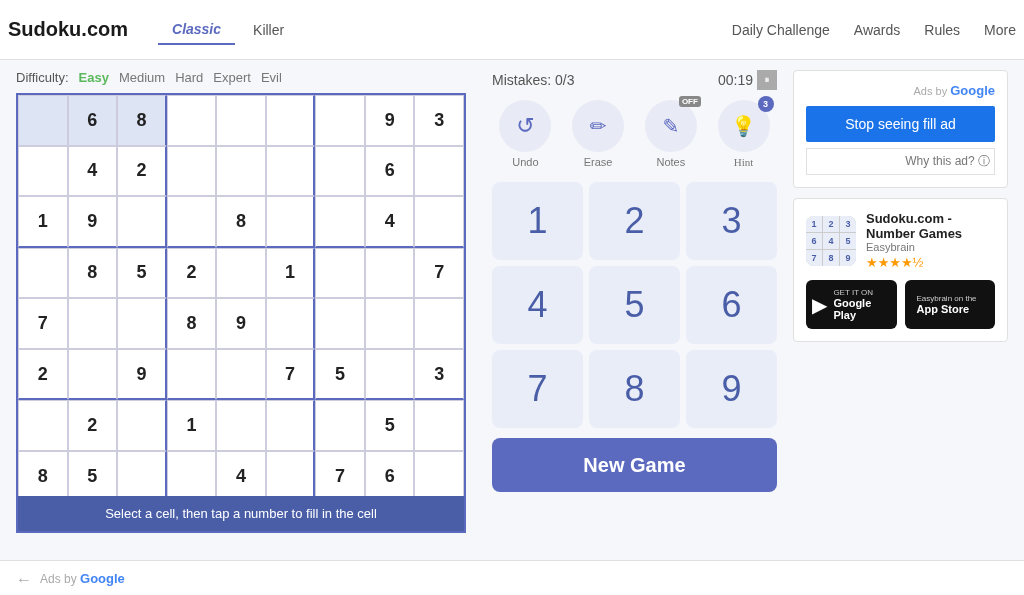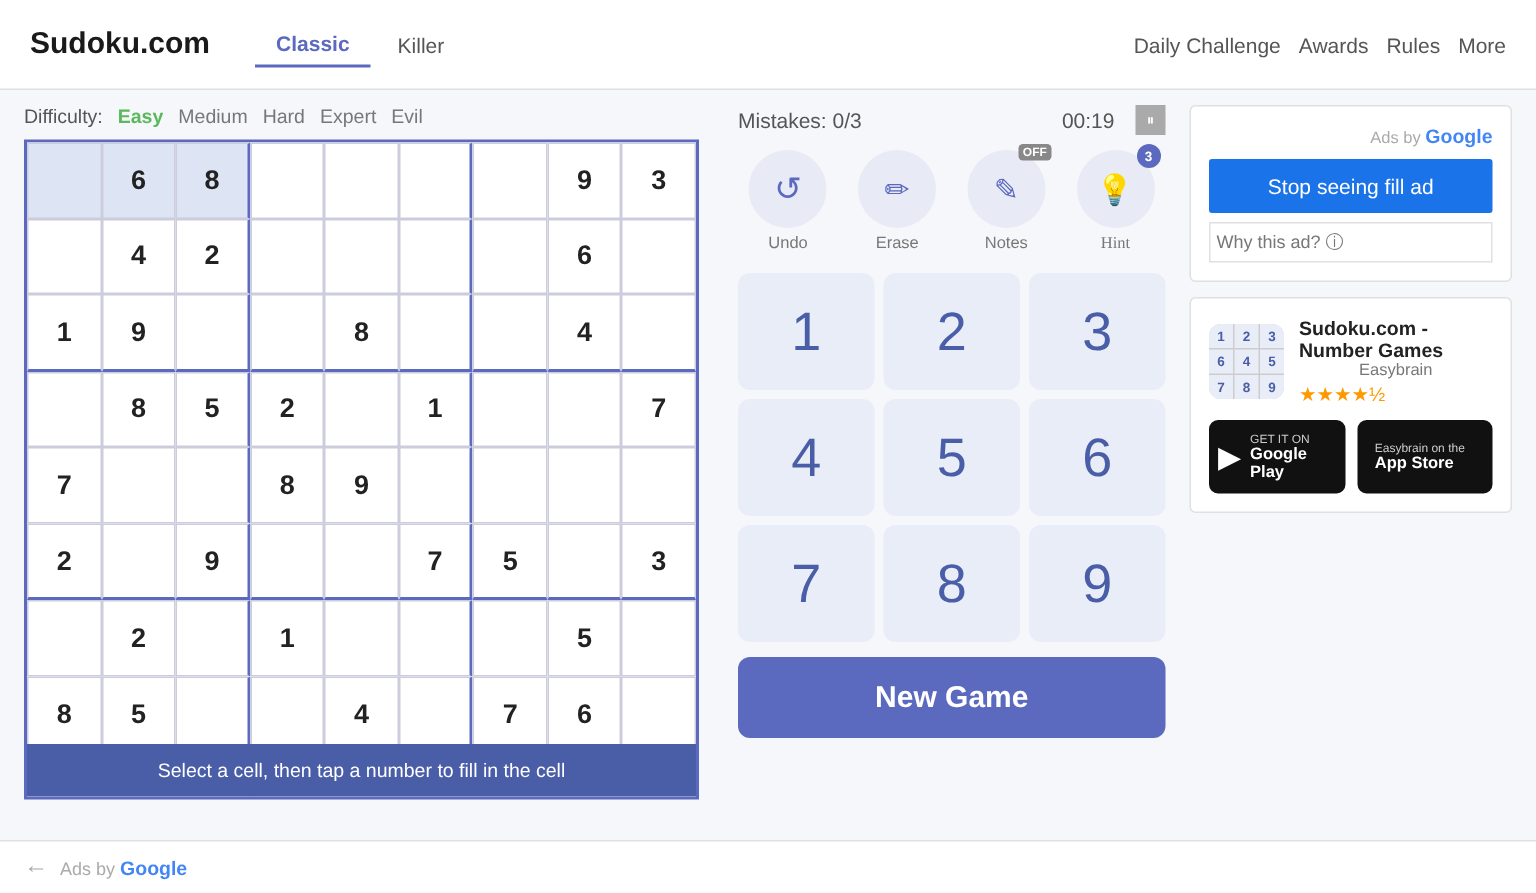--- a/index.html
+++ b/index.html
@@ -1,27 +1,27 @@
 <!DOCTYPE html>
 <html><head>
   <meta charset="utf-8">
   <style>
     * { box-sizing: border-box; margin: 0; padding: 0; }
     body { font-family: -apple-system, BlinkMacSystemFont, 'Segoe UI', Arial, sans-serif; background: #f5f7fa; width: 1024px; height: 595px; overflow: hidden; }
   </style>
 </head>
 <body>
 
-<div style="background:white;border-bottom:1px solid #e0e0e0;display:flex;align-items:center;padding:0 20px;height:60px;">
+<div style="background:white;border-bottom:1px solid #e0e0e0;display:flex;align-items:center;padding:0 8px;height:60px;">
   <div style="font-size:20px;font-weight:700;color:#1a1a1a;margin-right:30px;white-space:nowrap;">Sudoku.com</div>
   <div style="display:flex;gap:4px;margin-right:auto;">
-    <button style="padding:6px 14px;border:none;border-bottom:2px solid #5b6abf;background:none;cursor:pointer;font-size:14px;color:#5b6abf;font-weight:600;">Classic</button>
+    <button style="padding:6px 14px;border:none;border-bottom:2px solid #5b6abf;background:none;cursor:pointer;font-size:14px;color:#5b6abf;font-weight:600;font-style:italic;">Classic</button>
     <button style="padding:6px 14px;border:none;background:none;cursor:pointer;font-size:14px;color:#555;">Killer</button>
   </div>
-  <div style="display:flex;gap:12px;">
+  <div style="display:flex;gap:24px;">
     <a style="font-size:14px;color:#555;cursor:pointer;text-decoration:none;">Daily Challenge</a>
     <a style="font-size:14px;color:#555;cursor:pointer;text-decoration:none;">Awards</a>
     <a style="font-size:14px;color:#555;cursor:pointer;text-decoration:none;">Rules</a>
     <a style="font-size:14px;color:#555;cursor:pointer;text-decoration:none;">More</a>
   </div>
 </div>
 
 <div style="display:flex;padding:10px 16px;gap:16px;background:#f5f7fa;height:500px;">
 
   <div style="flex:0 0 460px;">
@@ -128,21 +128,21 @@
 
       <div style="position:absolute;bottom:0;left:0;right:0;background:#4a5ea8;color:white;text-align:center;padding:10px;font-size:13px;z-index:10;">
         <span>Select a cell, then tap a number to fill in the cell</span>
       </div>
     </div>
   </div>
 
   <div style="flex:0 0 285px;">
     <div style="display:flex;align-items:center;justify-content:space-between;margin-bottom:10px;">
       <span style="font-size:14px;color:#555;">Mistakes: 0/3</span>
-      <div style="display:flex;align-items:center;gap:14px;">
+      <div style="display:flex;align-items:center;gap:4px;">
         <span style="font-size:14px;color:#555;">00:19</span>
         <button style="width:20px;height:20px;background:#aaa;border:none;cursor:pointer;color:white;font-size:10px;display:flex;align-items:center;justify-content:center;">⏸</button>
       </div>
     </div>
 
     
     <div style="display:flex;gap:6px;margin-bottom:14px;justify-content:space-around;">
       <div style="display:flex;flex-direction:column;align-items:center;gap:4px;cursor:pointer;">
         <div style="width:52px;height:52px;border-radius:50%;background:#e8eaf5;display:flex;align-items:center;justify-content:center;font-size:22px;color:#5b6abf;">↺</div>
         <span style="font-size:11px;color:#777;">Undo</span>
@@ -183,39 +183,39 @@
     <button style="width:100%;height:54px;background:#5b6abf;border:none;border-radius:8px;color:white;font-size:20px;font-weight:600;cursor:pointer;">New Game</button>
   </div>
 
   <div style="flex:1;">
 
     <div style="background:white;border:1px solid #e0e0e0;padding:12px;border-radius:4px;margin-bottom:10px;">
       <div style="text-align:right;font-size:11px;color:#aaa;margin-bottom:8px;">
         Ads by <strong style="color:#4285f4;font-size:13px;font-weight:700;">Google</strong>
       </div>
       <button style="width:100%;background:#1a73e8;color:white;border:none;padding:10px;font-size:14px;cursor:pointer;border-radius:2px;margin-bottom:6px;">Stop seeing fill ad</button>
-      <div style="font-size:12px;color:#777;text-align:left;padding:4px;cursor:pointer;border:1px solid #e0e0e0;">Why this ad? ⓘ</div>
+      <div style="font-size:12px;color:#777;text-align:right;padding:4px;cursor:pointer;border:1px solid #e0e0e0;">Why this ad? ⓘ</div>
     </div>
 
     <div style="background:white;border:1px solid #e0e0e0;padding:12px;border-radius:4px;">
       <div style="display:flex;align-items:center;gap:10px;margin-bottom:10px;">
         <div style="width:50px;height:50px;display:grid;grid-template-columns:repeat(3,1fr);gap:1px;background:#ccc;border-radius:8px;overflow:hidden;flex-shrink:0;">
           <div style="background:#e8edf8;display:flex;align-items:center;justify-content:center;font-size:9px;color:#4a5ea8;font-weight:700;">1</div>
           <div style="background:#e8edf8;display:flex;align-items:center;justify-content:center;font-size:9px;color:#4a5ea8;font-weight:700;">2</div>
           <div style="background:#e8edf8;display:flex;align-items:center;justify-content:center;font-size:9px;color:#4a5ea8;font-weight:700;">3</div>
           <div style="background:#e8edf8;display:flex;align-items:center;justify-content:center;font-size:9px;color:#4a5ea8;font-weight:700;">6</div>
           <div style="background:#e8edf8;display:flex;align-items:center;justify-content:center;font-size:9px;color:#4a5ea8;font-weight:700;">4</div>
           <div style="background:#e8edf8;display:flex;align-items:center;justify-content:center;font-size:9px;color:#4a5ea8;font-weight:700;">5</div>
           <div style="background:#e8edf8;display:flex;align-items:center;justify-content:center;font-size:9px;color:#4a5ea8;font-weight:700;">7</div>
           <div style="background:#e8edf8;display:flex;align-items:center;justify-content:center;font-size:9px;color:#4a5ea8;font-weight:700;">8</div>
           <div style="background:#e8edf8;display:flex;align-items:center;justify-content:center;font-size:9px;color:#4a5ea8;font-weight:700;">9</div>
         </div>
         <div>
           <div style="font-size:13px;font-weight:600;color:#222;">Sudoku.com - Number Games</div>
-          <div style="font-size:11px;color:#777;text-align:center;">Easybrain</div>
+          <div style="font-size:11px;color:#777;">Easybrain</div>
           <div style="color:#f90;font-size:13px;margin-top:2px;">★★★★½</div>
         </div>
       </div>
       <div style="display:flex;gap:8px;">
         <button style="flex:1;background:#111;color:white;border:none;border-radius:6px;padding:8px 6px;cursor:pointer;display:flex;align-items:center;gap:6px;">
           <span style="font-size:20px;">▶</span>
           <div style="display:flex;flex-direction:column;text-align:left;">
             <span style="font-size:8px;color:#ccc;">GET IT ON</span>
             <span style="font-size:11px;font-weight:600;">Google Play</span>
           </div>

